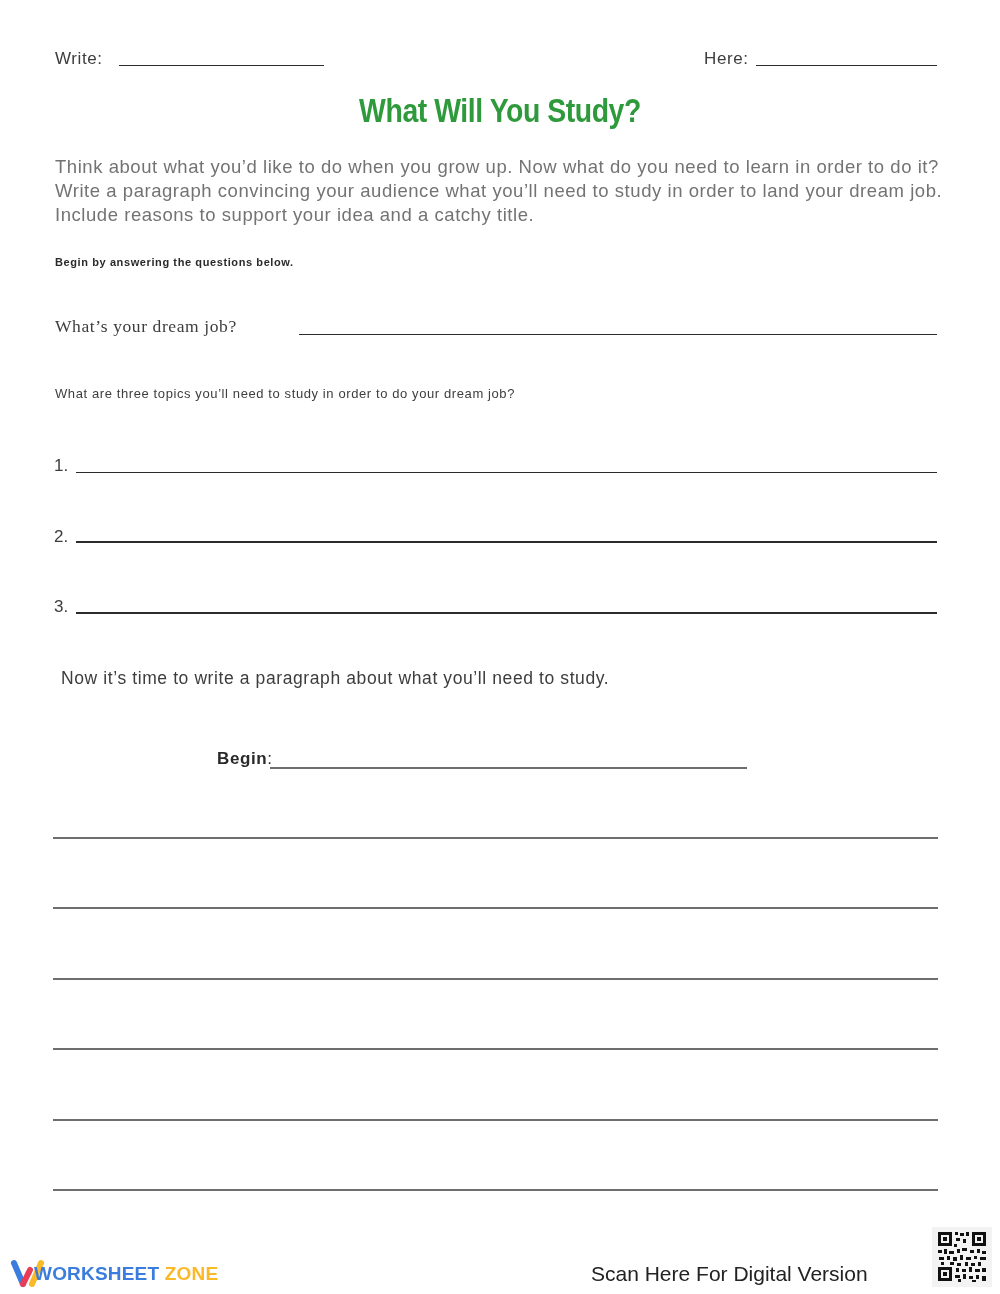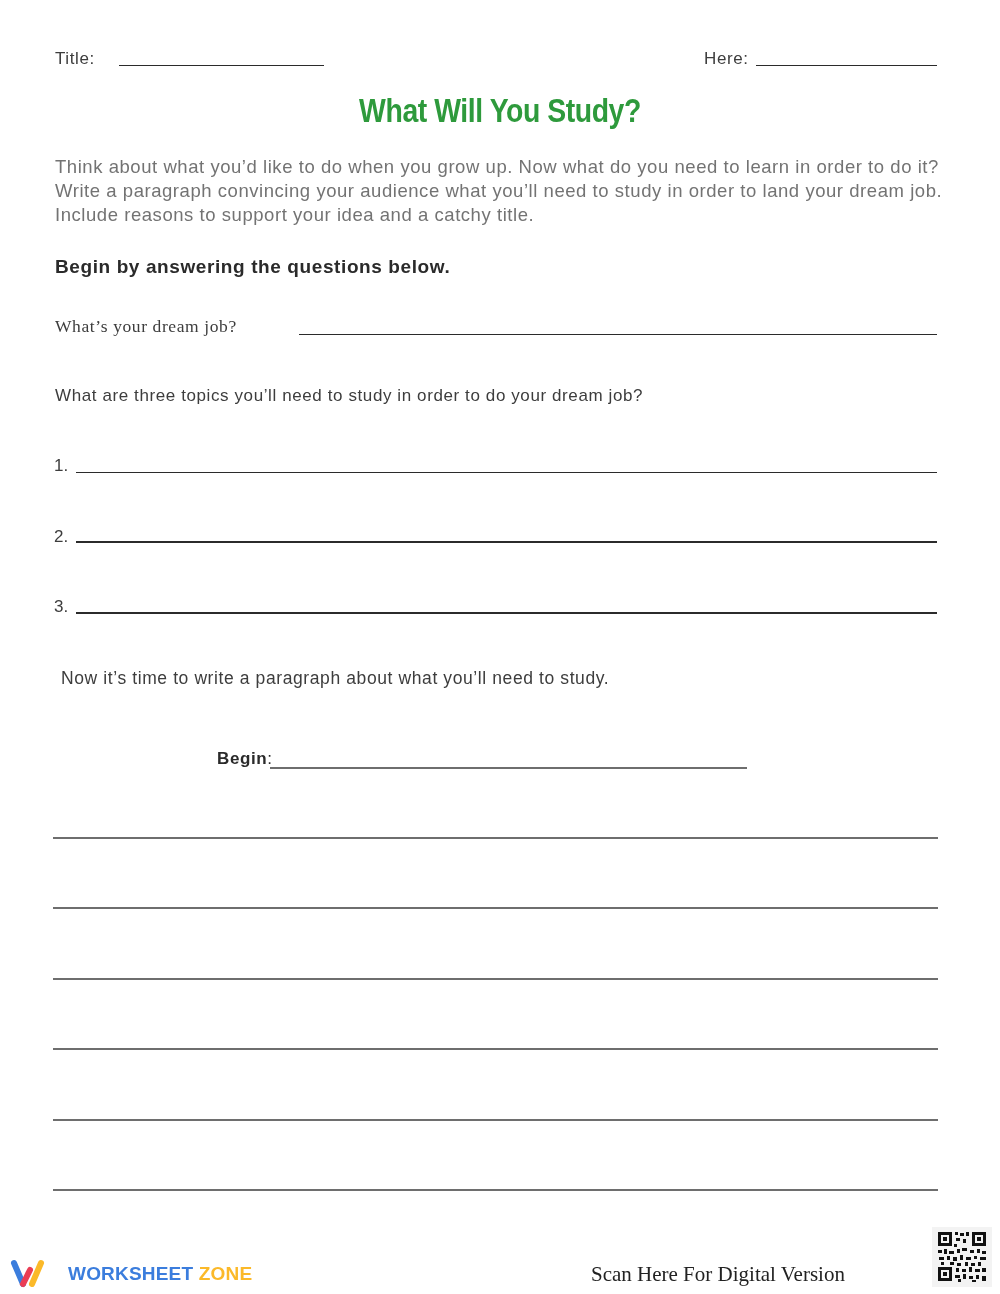--- a/index.html
+++ b/index.html
@@ -17,49 +17,49 @@
       font-size: 33px; color: #2e9a3c; letter-spacing: -0.5px;
       transform: scaleX(0.86);
     }
     .intro {
       left: 55px; top: 155px; width: 900px;
       font-family: "Liberation Sans", sans-serif; font-size: 18.5px;
       line-height: 24px; color: #737373; letter-spacing: 0.55px;
     }
     .bold-line {
       font-family: "Liberation Sans", sans-serif; font-weight: bold;
-      font-size: 19px; color: #2a2a2a; letter-spacing: 0.6px;
+      font-size: 11px; color: #2a2a2a; letter-spacing: 0.6px;
     }
     .num { font-family: "Liberation Sans", sans-serif; font-size: 17px; color: #3d3d3d; }
     .logo-text {
       font-family: "Liberation Sans", sans-serif; font-weight: bold; font-size: 19px; letter-spacing: 0.2px;
     }
     .scan {
-      font-family: Liberation Serif, serif; font-size: 21px; color: #222;
+      font-family: Liberation Sans, sans-serif; font-size: 21px; color: #222;
     }
     .qr { left: 932px; top: 1227px; width: 60px; height: 60px; background: #f3f3f3; }
   </style>
 </head>
 <body>
 
-<div class="abs label" style="left:55px; top:49px;">Title:</div>
+<div class="abs label" style="left:55px; top:49px;">Write:</div>
 <div class="rule" style="left:119px; top:65px; width:205px;"></div>
 <div class="abs label" style="left:704px; top:49px;">Here:</div>
 <div class="rule" style="left:756px; top:65px; width:181px;"></div>
 
 <div class="abs title">What Will You Study?</div>
 
 <div class="abs intro">Think about what you’d like to do when you grow up. Now what do you need to learn in order to do it? Write a paragraph convincing your audience what you’ll need to study in order to land your dream job. Include reasons to support your idea and a catchy title.</div>
 
 <div class="abs bold-line" style="left:55px; top:256px;">Begin by answering the questions below.</div>
 
 <div class="abs label" style="left:55px; top:316px; font-size:17.5px;font-family:Liberation Serif, serif;">What’s your dream job?</div>
 <div class="rule" style="left:299px; top:334px; width:638px;"></div>
 
-<div class="abs label" style="left:55px; top:386px; font-size:17px;">What are three topics you’ll need to study in order to do your dream job?</div>
+<div class="abs label" style="left:55px; top:386px; font-size:13px;">What are three topics you’ll need to study in order to do your dream job?</div>
 
 <div class="abs num" style="left:54px; top:456px;">1.</div>
 <div class="rule" style="left:76px; top:472px; width:861px;"></div>
 
 <div class="abs num" style="left:54px; top:527px;">2.</div>
 <div class="rule" style="left:76px; top:541px; width:861px; border-top-width:2px;"></div>
 
 <div class="abs num" style="left:54px; top:597px;">3.</div>
 <div class="rule" style="left:76px; top:612px; width:861px; border-top-width:2px;"></div>
 
@@ -77,21 +77,21 @@
 <div class="rule gray" style="left:53px; top:1119px; width:885px;"></div>
 <div class="rule gray" style="left:53px; top:1189px; width:885px;"></div>
 
 <div class="abs" style="left:10px; top:1258px; width:36px; height:32px;">
   <svg width="36" height="32" viewBox="0 0 36 32">
     <line x1="4" y1="5" x2="13" y2="26" stroke="#3b7ddd" stroke-width="6" stroke-linecap="round"></line>
     <line x1="13" y1="26" x2="20" y2="12" stroke="#ea3d55" stroke-width="6" stroke-linecap="round"></line>
     <line x1="22" y1="26" x2="31" y2="5" stroke="#fbb929" stroke-width="6" stroke-linecap="round"></line>
   </svg>
 </div>
-<div class="abs logo-text" style="left:68px; top:1263px;text-align:right;">
+<div class="abs logo-text" style="left:34px; top:1263px;text-align:right;">
   <span style="color:#3b7ddd;">WORKSHEET</span>
   <span style="color:#fbb929;">ZONE</span>
 </div>
 
 <div class="abs scan" style="left:591px; top:1262px;">Scan Here For Digital Version</div>
 
 <div class="abs qr">
   <svg width="60" height="60" viewBox="0 0 60 60">
     <rect x="0" y="0" width="60" height="60" fill="#f3f3f3"></rect>
     <g fill="#111">

